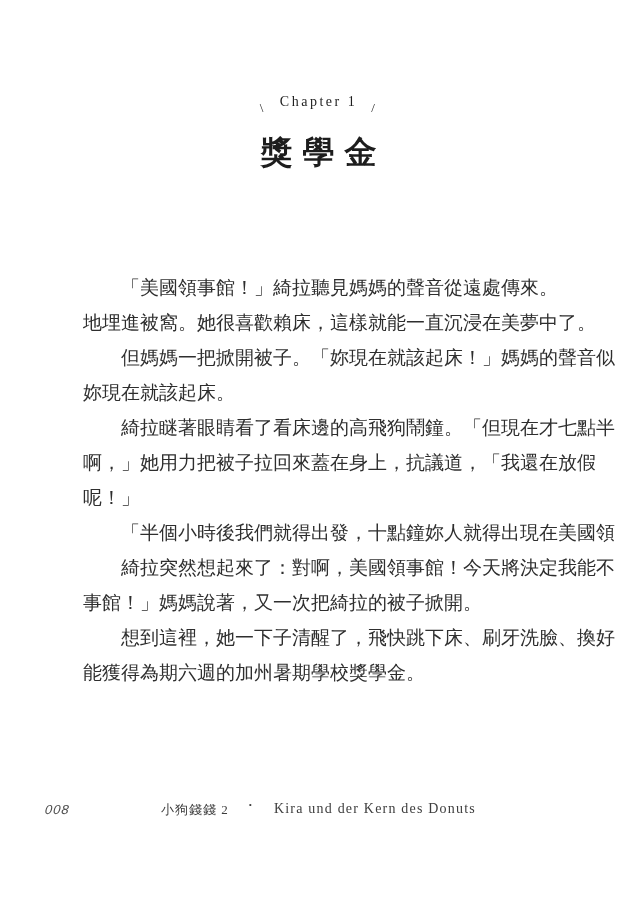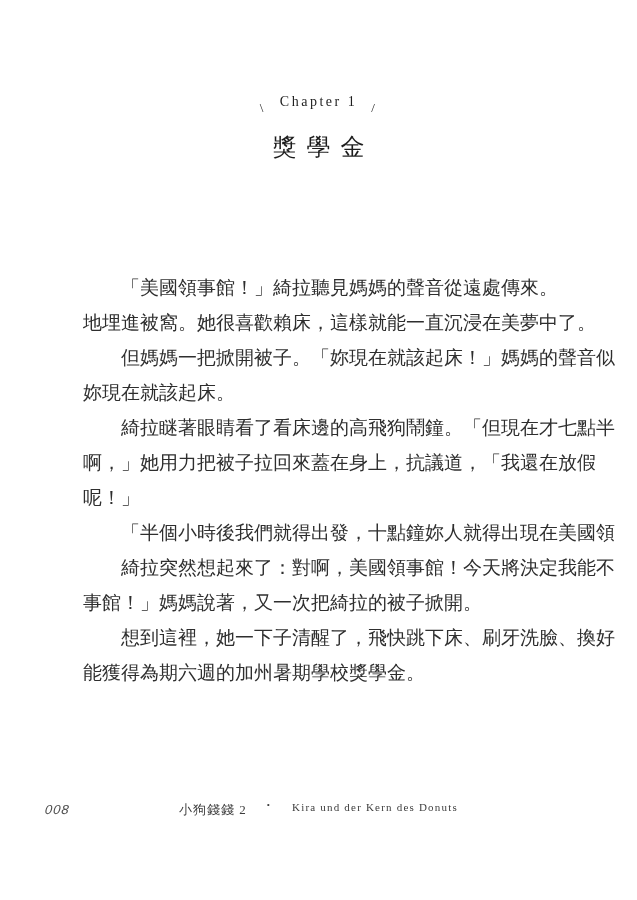--- a/index.html
+++ b/index.html
@@ -38,22 +38,22 @@
   .chapter-label-text {
     font-size: 14px;
   }
 
   .chapter-title {
     position: absolute;
     top: 131px;
     left: 0;
     width: 100%;
     text-align: center;
-    font-size: 24px;
-    font-weight: normal;
+    font-size: 32px;
+    font-weight: bold;
     letter-spacing: 10px;
     text-indent: 10px;
     color: var(--title-color, #1d1d1d);
   }
 
   
   .body-text {
     position: absolute;
     left: 83px;
     top: 270px;
@@ -101,21 +101,21 @@
   }
   .book-title {
     letter-spacing: 1px;
   }
   .separator-dot {
     font-size: 9px;
     margin: 0 22px 0 20px;
     transform: translateY(-1px);
   }
   .book-subtitle {
-    font-size: 11px;
+    font-size: 14px;
     letter-spacing: 1.2px;
   }
 </style>
 </head>
 <body>
 
 <div id="book-page">
 
   <div class="chapter-header">
     <span class="chapter-tick tick-left">\</span>

